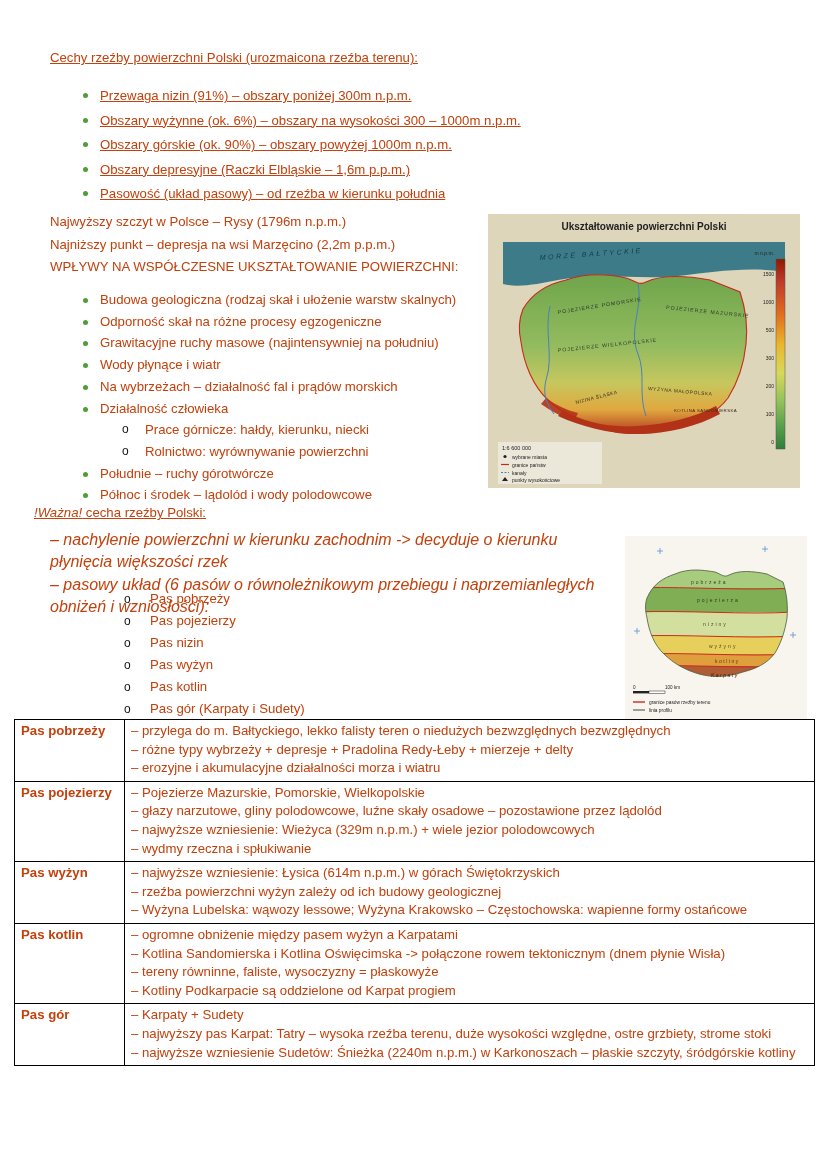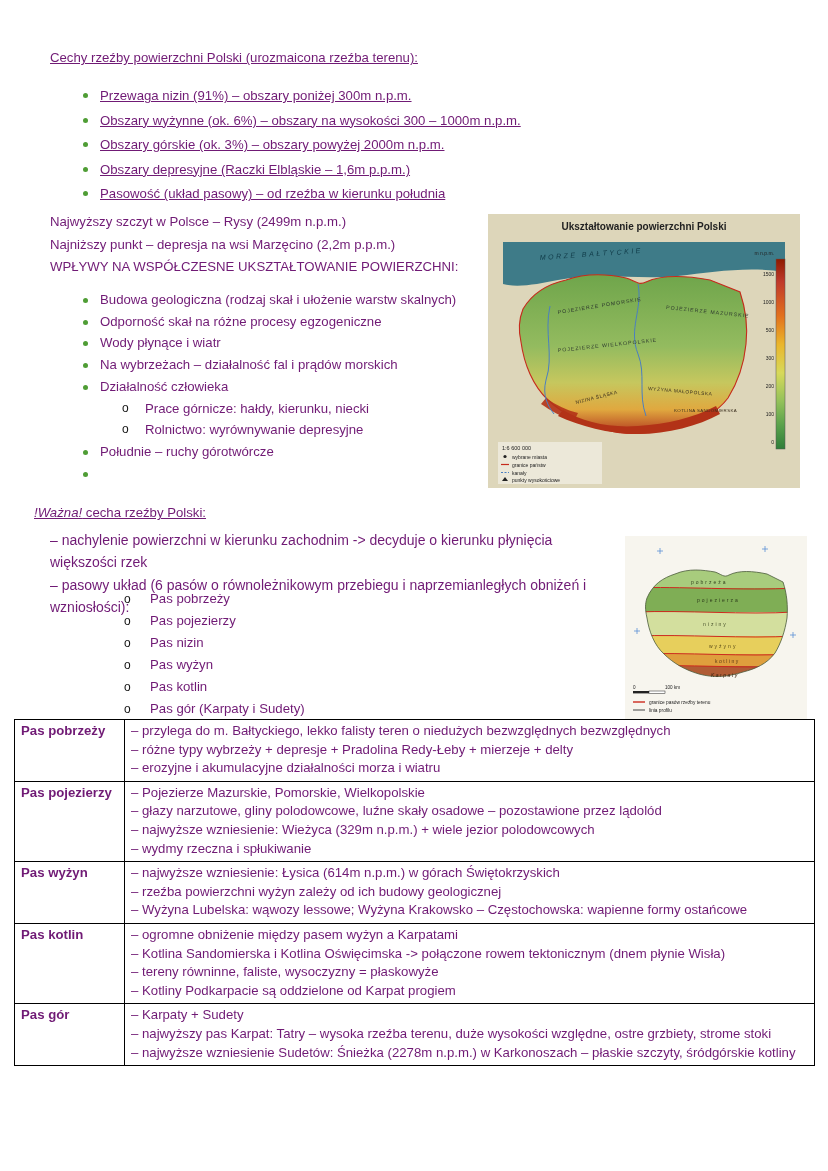--- a/index.html
+++ b/index.html
@@ -1,19 +1,19 @@
 <!DOCTYPE html>
 <html><head>
 <meta charset="utf-8">
 <style>
   * { margin:0; padding:0; box-sizing:border-box; }
   html,body { background:#ffffff; }
   .page {
     position:relative; width:828px; height:1171px; background:#fff;
-    font-family:"Liberation Sans", sans-serif; font-size:13.2px; color:#701a75;
+    font-family:"Liberation Sans", sans-serif; font-size:13.2px; color:#c2410c;
     overflow:hidden;
     --bullet:#4f9d35;
   }
   .abs { position:absolute; }
   .underline { text-decoration:underline; }
   .italic { font-style:italic; }
 
   
   ul.bullets { list-style:none; }
   ul.bullets li { position:relative; padding-left:22px; }
@@ -28,21 +28,21 @@
   ul.olist li { position:relative; line-height:21.7px; }
   ul.olist li::before {
     content:"o"; position:absolute; left:0; top:0; font-size:12px; color:#141414;
   }
   ul.sub li { padding-left:67px; }
   ul.sub li::before { left:44px; }
   ul.belts li { padding-left:26px; line-height:22px; }
   ul.belts li::before { left:0; }
 
   .peaks div { line-height:23px; }
-  .wazna-para { width:572px; font-size:14px; line-height:22.3px; }
+  .wazna-para { width:572px; font-size:16px; line-height:22.3px;font-style:italic; }
 
   
   table.info { border-collapse:collapse; width:801px; table-layout:fixed; }
   table.info td {
     border:1px solid #000; vertical-align:top;
     padding:2px 6px 3px 6px; line-height:18.6px; font-size:13.2px;
   }
   td.name { width:110px; font-weight:bold; }
   td.desc div { }
 
@@ -53,47 +53,48 @@
 </head>
 <body>
 
 <div class="page" style="--bullet: #4f9d35;">
 
   <div class="abs underline" style="left:50px; top:50px;">Cechy rzeźby powierzchni Polski (urozmaicona rzeźba terenu):</div>
 
   <ul class="bullets lh25 abs" style="left:78px; top:84px;text-decoration:underline;">
     <li><span class="dot"></span><span>Przewaga nizin (91%) – obszary poniżej 300m n.p.m.</span></li>
     <li><span class="dot"></span><span>Obszary wyżynne (ok. 6%) – obszary na wysokości 300 – 1000m n.p.m.</span></li>
-    <li><span class="dot"></span><span>Obszary górskie (ok. 3%) – obszary powyżej 2000m n.p.m.</span></li>
+    <li><span class="dot"></span><span>Obszary górskie (ok. 90%) – obszary powyżej 1000m n.p.m.</span></li>
     <li><span class="dot"></span><span>Obszary depresyjne (Raczki Elbląskie – 1,6m p.p.m.)</span></li>
     <li><span class="dot"></span><span>Pasowość (układ pasowy) – od rzeźba w kierunku południa</span></li>
   </ul>
 
   <div class="abs peaks" style="left:50px; top:210px;">
-    <div>Najwyższy szczyt w Polsce – Rysy (2499m n.p.m.)</div>
+    <div>Najwyższy szczyt w Polsce – Rysy (1796m n.p.m.)</div>
     <div>Najniższy punkt – depresja na wsi Marzęcino (2,2m p.p.m.)</div>
   </div>
 
   <div class="abs" style="left:50px; top:259px;">WPŁYWY NA WSPÓŁCZESNE UKSZTAŁTOWANIE POWIERZCHNI:</div>
 
   <div class="abs" style="left:78px; top:289px;">
     <ul class="bullets lh22">
       <li><span class="dot"></span><span>Budowa geologiczna (rodzaj skał i ułożenie warstw skalnych)</span></li>
       <li><span class="dot"></span><span>Odporność skał na różne procesy egzogeniczne</span></li>
+      <li><span class="dot"></span><span>Grawitacyjne ruchy masowe (najintensywniej na południu)</span></li>
       <li><span class="dot"></span><span>Wody płynące i wiatr</span></li>
       <li><span class="dot"></span><span>Na wybrzeżach – działalność fal i prądów morskich</span></li>
       <li><span class="dot"></span><span>Działalność człowieka</span></li>
     </ul>
     <ul class="olist sub">
       <li><span>Prace górnicze: hałdy, kierunku, niecki</span></li>
-      <li><span>Rolnictwo: wyrównywanie depresyjne</span></li>
+      <li><span>Rolnictwo: wyrównywanie powierzchni</span></li>
     </ul>
     <ul class="bullets lh22">
       <li><span class="dot"></span><span>Południe – ruchy górotwórcze</span></li>
-      <li><span class="dot"></span></li>
+      <li><span class="dot"></span><span>Północ i środek – lądolód i wody polodowcowe</span></li>
     </ul>
   </div>
 
   <div class="abs mapbox" style="left:488px; top:214px; width:312px; height:274px;">
     <svg width="312" height="274" viewBox="0 0 312 274">
       <defs>
         <linearGradient id="landGrad" x1="0" y1="0" x2="0" y2="1">
           <stop offset="0" stop-color="#6fa54b"></stop>
           <stop offset="0.45" stop-color="#93bb5f"></stop>
           <stop offset="0.68" stop-color="#c6c75e"></stop>
@@ -265,19 +266,19 @@
           <div>– Kotlina Sandomierska i Kotlina Oświęcimska -&gt; połączone rowem tektonicznym (dnem płynie Wisła)</div>
           <div>– tereny równinne, faliste, wysoczyzny = płaskowyże</div>
           <div>– Kotliny Podkarpacie są oddzielone od Karpat progiem</div>
         </td>
       </tr>
       <tr>
         <td class="name">Pas gór</td>
         <td class="desc">
           <div>– Karpaty + Sudety</div>
           <div>– najwyższy pas Karpat: Tatry – wysoka rzeźba terenu, duże wysokości względne, ostre grzbiety, strome stoki</div>
-          <div>– najwyższe wzniesienie Sudetów: Śnieżka (2278m n.p.m.) w Karkonoszach – płaskie szczyty, śródgórskie kotliny</div>
+          <div>– najwyższe wzniesienie Sudetów: Śnieżka (2240m n.p.m.) w Karkonoszach – płaskie szczyty, śródgórskie kotliny</div>
         </td>
       </tr>
     </tbody>
   </table>
 
 </div>
 
 </body></html>

